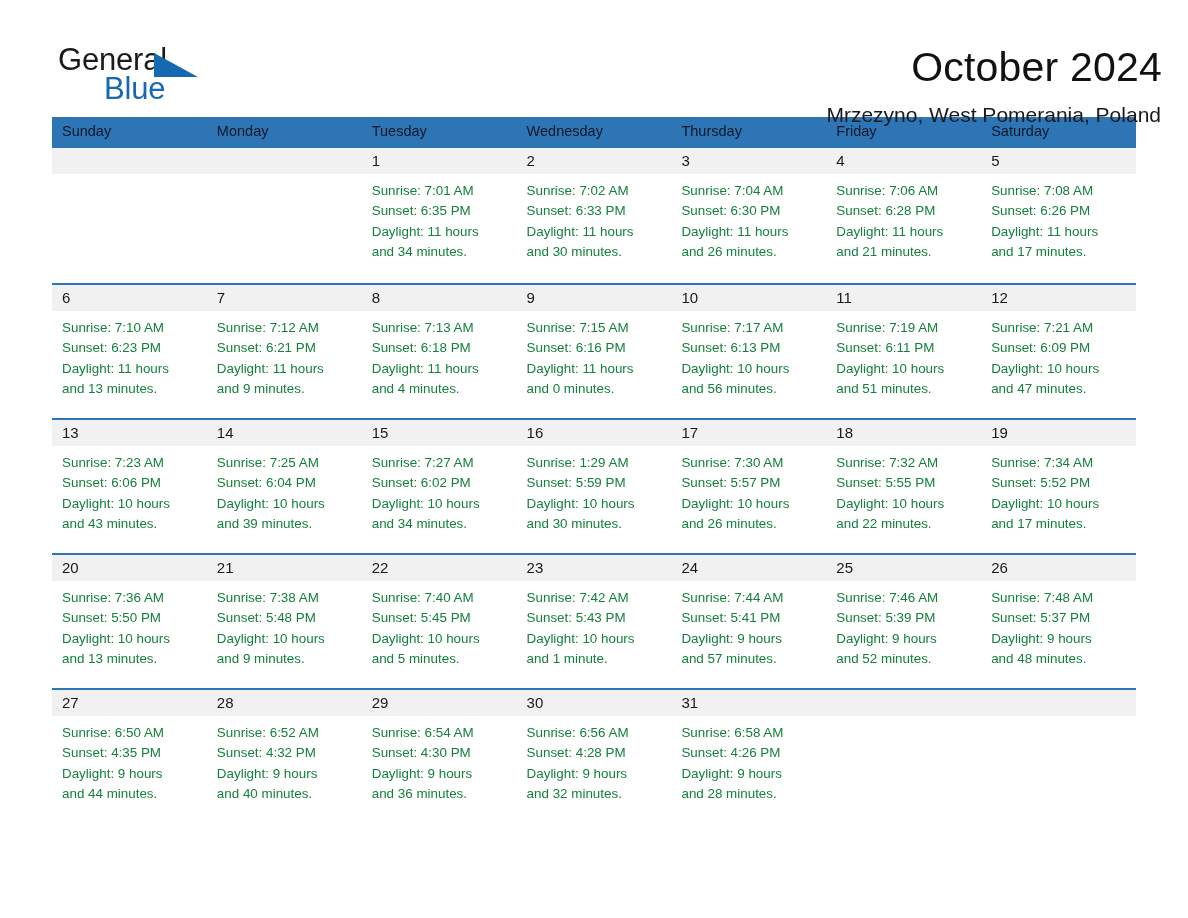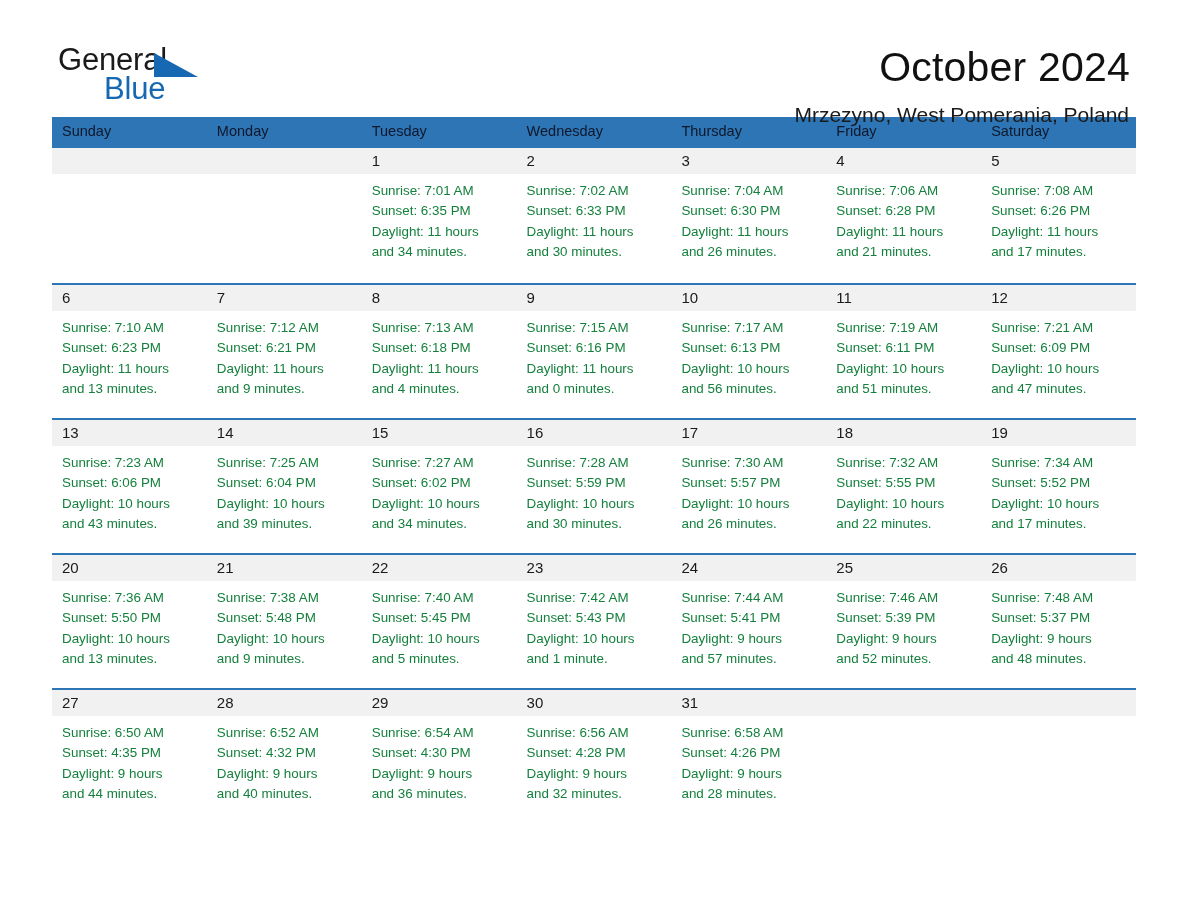--- a/index.html
+++ b/index.html
@@ -17,21 +17,21 @@
     width: 1188px;
     height: 918px;
     background: #ffffff;
   }
 
   
   .header {
     display: flex;
     align-items: flex-start;
     justify-content: space-between;
-    padding: 44px 58px 0 58px;
+    padding: 44px 26px 0 58px;
     height: 114px;
   }
 
   .logo {
     position: relative;
     width: 150px;
     height: 70px;
     line-height: 1;
   }
   .logo-general {
@@ -306,21 +306,21 @@
             <div class="cell-body">
               <div>Sunrise: 7:27 AM</div>
               <div>Sunset: 6:02 PM</div>
               <div>Daylight: 10 hours</div>
               <div>and 34 minutes.</div>
             </div>
           </div>
           <div class="cell">
             <div class="cell-num">16</div>
             <div class="cell-body">
-              <div>Sunrise: 7:28 AM</div>
+              <div>Sunrise: 1:29 AM</div>
               <div>Sunset: 5:59 PM</div>
               <div>Daylight: 10 hours</div>
               <div>and 30 minutes.</div>
             </div>
           </div>
           <div class="cell">
             <div class="cell-num">17</div>
             <div class="cell-body">
               <div>Sunrise: 7:30 AM</div>
               <div>Sunset: 5:57 PM</div>

